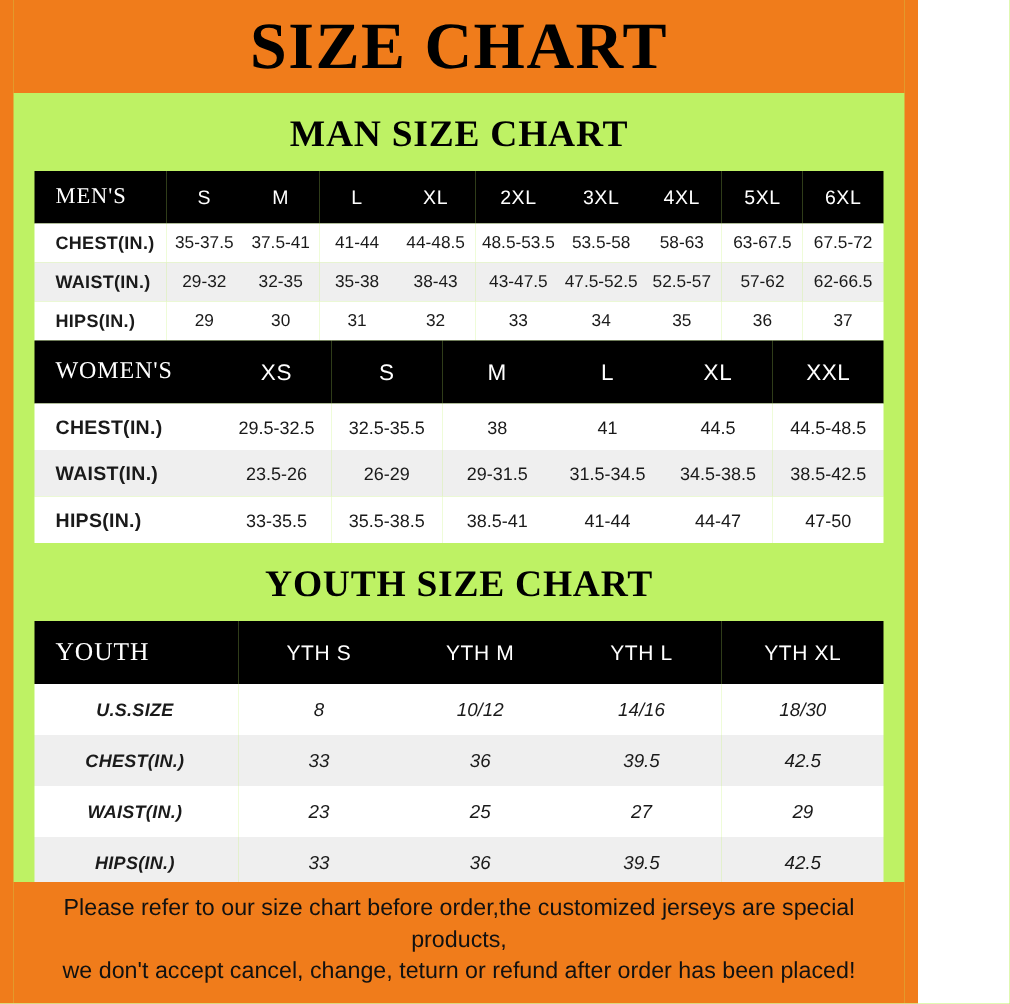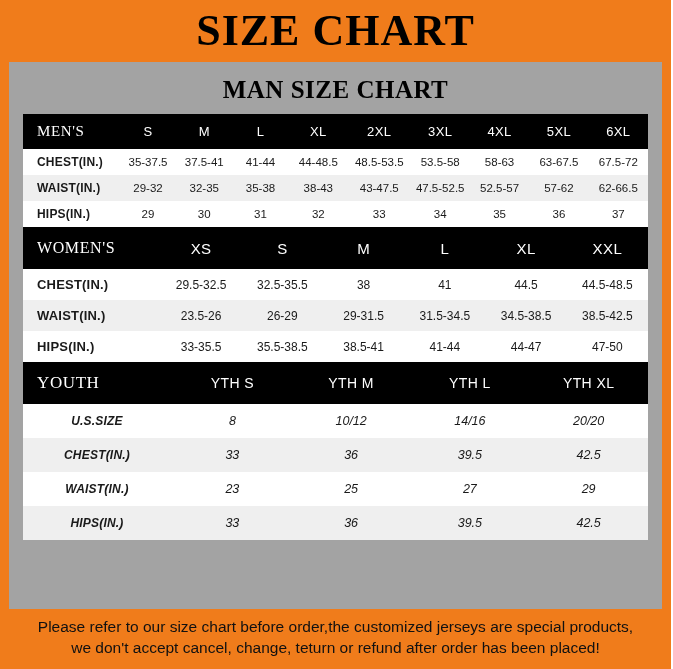--- a/index.html
+++ b/index.html
@@ -9,26 +9,26 @@
   body {
     width: 673px;
     height: 669px;
     background: #ffffff;
     font-family: "Liberation Sans", sans-serif;
     color: #000000;
     overflow: hidden;
   }
   .page {
     position: relative;
-    width: 671px;
+    width: 612px;
     height: 669px;
     box-sizing: border-box;
     border-left: 9px solid #f07c1b;
     border-right: 9px solid #f07c1b;
-    background: #a3a3a3;
+    background: #bef264;
   }
   .banner {
     height: 62px;
     background: #f07c1b;
     display: flex;
     align-items: center;
     justify-content: center;
   }
   .banner-title {
     font-family: "Liberation Serif", serif;
@@ -267,20 +267,21 @@
           <td>38.5-41</td>
           <td>41-44</td>
           <td>44-47</td>
           <td>47-50</td>
         </tr>
       </tbody>
     </table>
   </div>
 
   <div class="section">
+    <div class="section-title">YOUTH SIZE CHART</div>
     <table class="chart youth">
       <colgroup>
         <col style="width:24%">
         <col style="width:19%">
           <col style="width:19%">
           <col style="width:19%">
           <col style="width:19%">
       </colgroup>
       <thead>
         <tr>
@@ -290,21 +291,21 @@
           <th>YTH L</th>
           <th>YTH XL</th>
         </tr>
       </thead>
       <tbody>
         <tr class="odd">
           <td class="rowhead">U.S.SIZE</td>
           <td>8</td>
           <td>10/12</td>
           <td>14/16</td>
-          <td>20/20</td>
+          <td>18/30</td>
         </tr>
         <tr class="even">
           <td class="rowhead">CHEST(IN.)</td>
           <td>33</td>
           <td>36</td>
           <td>39.5</td>
           <td>42.5</td>
         </tr>
         <tr class="odd">
           <td class="rowhead">WAIST(IN.)</td>

